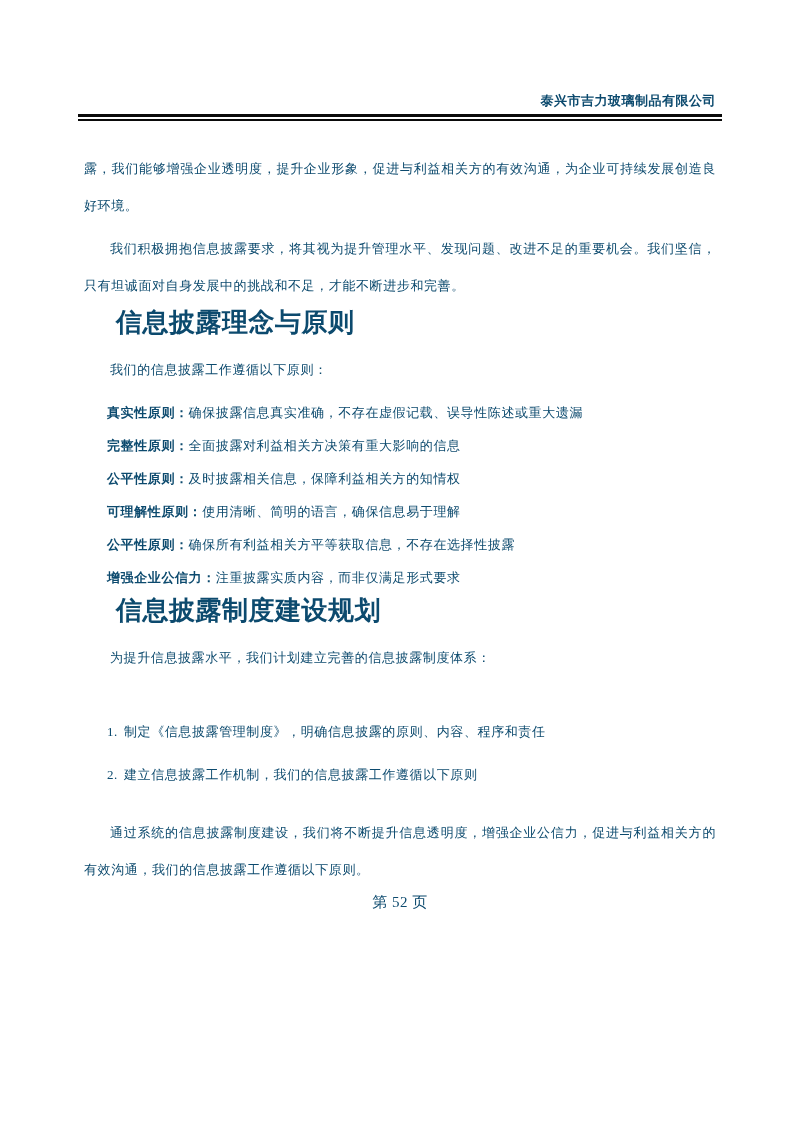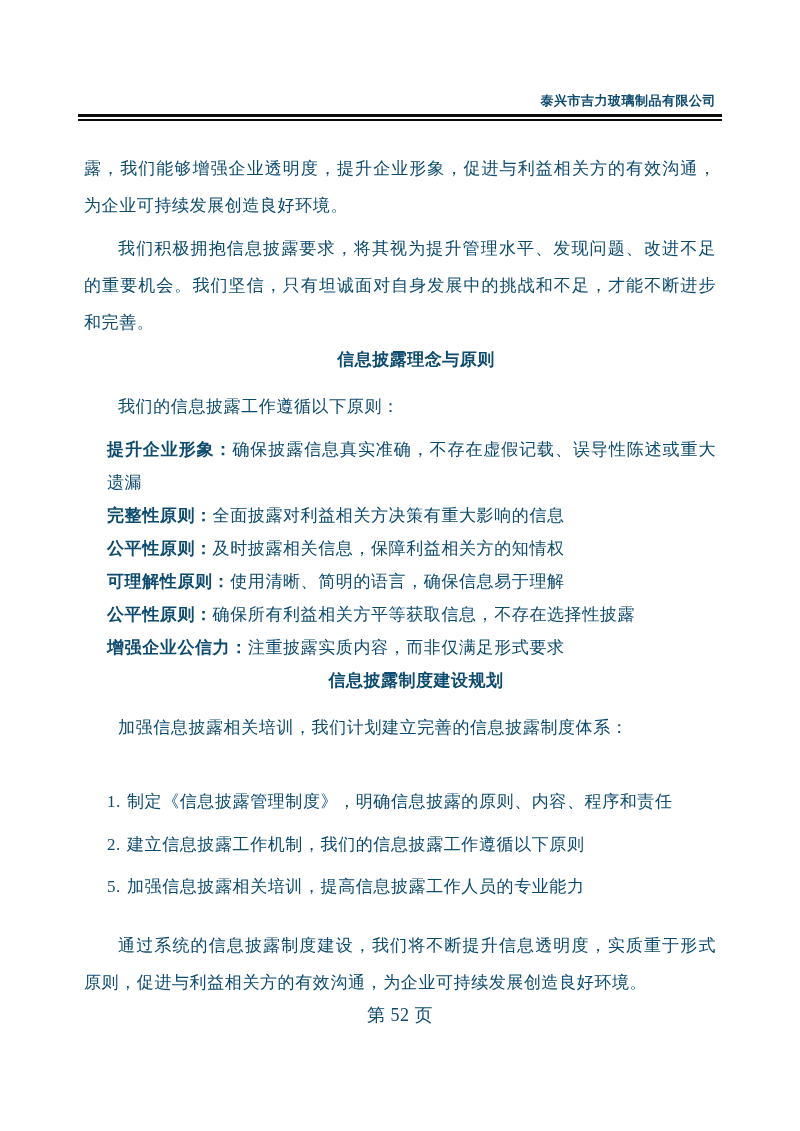--- a/index.html
+++ b/index.html
@@ -23,56 +23,56 @@
     font-size: 13px;
     font-weight: 700;
     line-height: 15px;
     letter-spacing: 0.5px;
   }
   .rule-thick { margin: 6px -6px 0 -6px; border-top: 3px solid #0a0a0a; }
   .rule-thin  { margin: 2px -6px 0 -6px; border-top: 2px solid #0a0a0a; }
 
   
   .bodytext {
-    font-size: 17px;
+    font-size: 13px;
     line-height: 37px;
     letter-spacing: 0.6px;
     text-align: justify;
   }
   .p-cont    { margin-top: 29px; }
   .p-embrace { margin-top: 6px;  text-indent: 2em; }
 
   .sec-title {
-    font-size: 17px;
+    font-size: 26px;
     font-weight: 700;
     line-height: 28px;
     letter-spacing: 0.5px;
     padding-left: 32px;
-    text-align: center;
+    text-align: left;
   }
   .sec1-title { margin-top: 5px; }
   .p-intro1   { margin-top: 14px; text-indent: 2em; }
 
   .principles { margin-top: 8px; padding-left: 23px; }
   .principle  { line-height: 33px; }
   .plabel     { font-weight: 700; }
 
   .sec2-title { margin-top: 3px; }
   .p-intro2   { margin-top: 14px; text-indent: 2em; }
 
   .items { margin-top: 35px; padding-left: 23px; }
   .item  { line-height: 42.5px; }
   .inum  { margin-right: 6px; }
 
   .p-closing { margin-top: 18px; text-indent: 2em; }
 
   .footer {
     margin-top: 4px;
     text-align: center;
-    font-size: 18px;
+    font-size: 15px;
     line-height: 20px;
     letter-spacing: 0.5px;
   }
 </style>
 </head>
 <body>
 
 <div class="page">
   <div class="margins">
 
@@ -84,38 +84,37 @@
 
     <div class="bodytext p-cont">露，我们能够增强企业透明度，提升企业形象，促进与利益相关方的有效沟通，为企业可持续发展创造良好环境。</div>
 
     <div class="bodytext p-embrace">我们积极拥抱信息披露要求，将其视为提升管理水平、发现问题、改进不足的重要机会。我们坚信，只有坦诚面对自身发展中的挑战和不足，才能不断进步和完善。</div>
 
     <div class="sec-title sec1-title">信息披露理念与原则</div>
 
     <div class="bodytext p-intro1">我们的信息披露工作遵循以下原则：</div>
 
     <div class="principles bodytext">
-      <div class="principle"><span class="plabel">提升企业形象：</span><span>确保披露信息真实准确，不存在虚假记载、误导性陈述或重大遗漏</span></div>
+      <div class="principle"><span class="plabel">真实性原则：</span><span>确保披露信息真实准确，不存在虚假记载、误导性陈述或重大遗漏</span></div>
       <div class="principle"><span class="plabel">完整性原则：</span><span>全面披露对利益相关方决策有重大影响的信息</span></div>
       <div class="principle"><span class="plabel">公平性原则：</span><span>及时披露相关信息，保障利益相关方的知情权</span></div>
       <div class="principle"><span class="plabel">可理解性原则：</span><span>使用清晰、简明的语言，确保信息易于理解</span></div>
       <div class="principle"><span class="plabel">公平性原则：</span><span>确保所有利益相关方平等获取信息，不存在选择性披露</span></div>
       <div class="principle"><span class="plabel">增强企业公信力：</span><span>注重披露实质内容，而非仅满足形式要求</span></div>
     </div>
 
     <div class="sec-title sec2-title">信息披露制度建设规划</div>
 
-    <div class="bodytext p-intro2">加强信息披露相关培训，我们计划建立完善的信息披露制度体系：</div>
+    <div class="bodytext p-intro2">为提升信息披露水平，我们计划建立完善的信息披露制度体系：</div>
 
     <div class="items bodytext">
       <div class="item"><span class="inum">1.</span><span>制定《信息披露管理制度》，明确信息披露的原则、内容、程序和责任</span></div>
       <div class="item"><span class="inum">2.</span><span>建立信息披露工作机制，我们的信息披露工作遵循以下原则</span></div>
-      <div class="item"><span class="inum">5.</span><span>加强信息披露相关培训，提高信息披露工作人员的专业能力</span></div>
     </div>
 
-    <div class="bodytext p-closing">通过系统的信息披露制度建设，我们将不断提升信息透明度，实质重于形式原则，促进与利益相关方的有效沟通，为企业可持续发展创造良好环境。</div>
+    <div class="bodytext p-closing">通过系统的信息披露制度建设，我们将不断提升信息透明度，增强企业公信力，促进与利益相关方的有效沟通，我们的信息披露工作遵循以下原则。</div>
 
     <div class="footer">
       <span>第 52 页</span>
     </div>
 
   </div>
 </div>
 
 </body></html>

